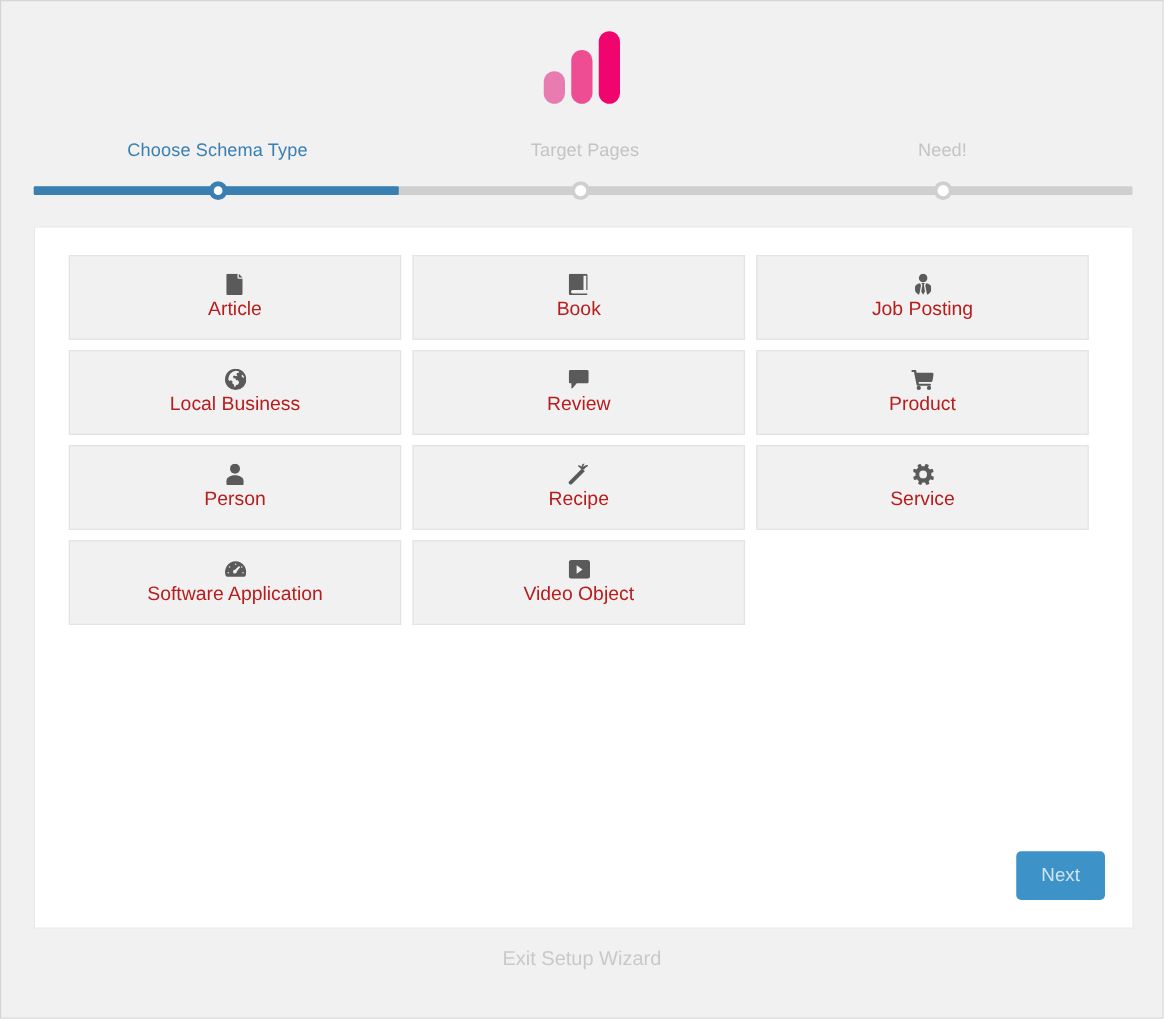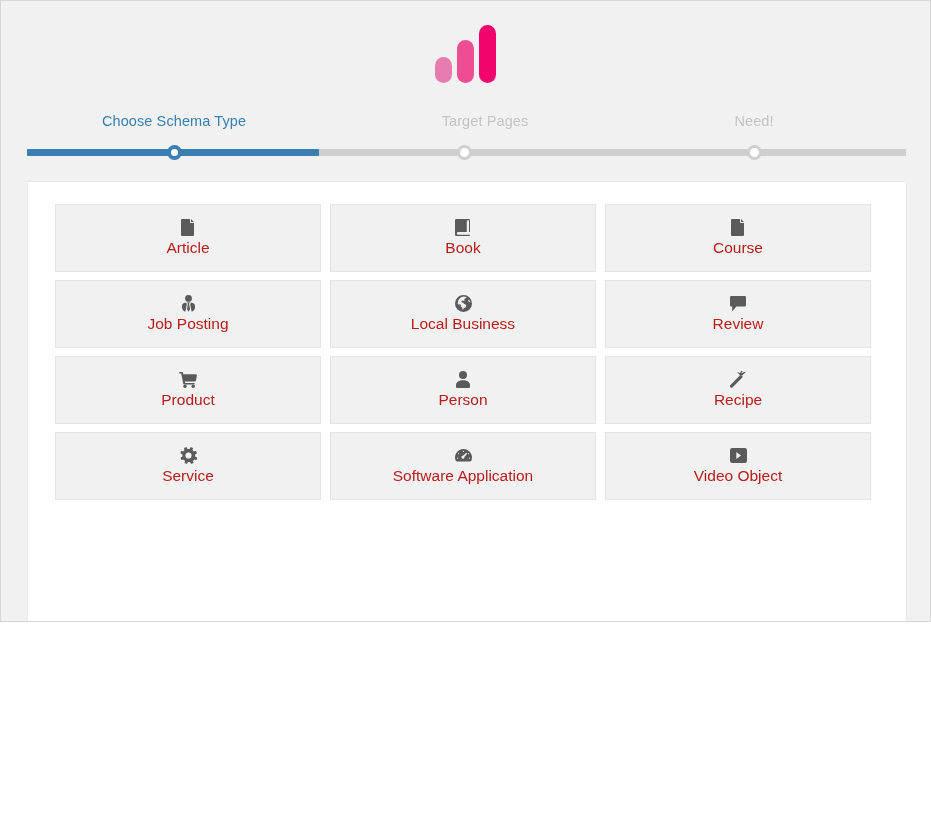--- a/index.html
+++ b/index.html
@@ -4,21 +4,21 @@
 <style>
   * { box-sizing: border-box; }
   html, body {
     margin: 0; padding: 0;
     width: 931px; height: 815px;
     background: #ffffff;
     font-family: "Liberation Sans", sans-serif;
   }
   #screen {
     position: relative;
-    width: 931px; height: 622px;
+    width: 931px; height: 815px;
     background: #f1f1f1;
     border: 1px solid #d6d6d6;
     overflow: hidden;
   }
 
   
   .logo-wrap {
     position: absolute;
     left: 0; right: 0; top: 20px;
     display: flex; justify-content: center; align-items: flex-end;
@@ -155,21 +155,21 @@
     <div class="logo-bars">
       <div class="logo-bar bar-1"></div>
       <div class="logo-bar bar-2"></div>
       <div class="logo-bar bar-3"></div>
     </div>
   </div>
 
   <div class="steps">
     <div class="step-labels">
       <div class="step-label active" style="left:147px">Choose Schema Type</div>
-      <div class="step-label inactive" style="left:458px">Target Pages</div>
+      <div class="step-label inactive" style="left:441px">Target Pages</div>
       <div class="step-label inactive" style="left:727px">Need!</div>
     </div>
     <div class="step-track">
       <div class="step-track-fill" style="width:292px"></div>
     </div>
     <div class="step-dot active" style="left:147px"></div>
     <div class="step-dot inactive" style="left:437px"></div>
     <div class="step-dot inactive" style="left:727px"></div>
   </div>
 
@@ -188,28 +188,20 @@
 
       <div class="schema-btn">
         <span class="schema-icon">
           <svg width="16" height="17" viewBox="0 0 16 17">
               <path d="M1.2 0h12.6A1.2 1.2 0 0 1 15 1.2V13H3.2a1.4 1.4 0 0 0 0 2.8H15V16a1 1 0 0 1-1 1H1.2A1.2 1.2 0 0 1 0 15.8V1.2A1.2 1.2 0 0 1 1.2 0zm10.6 13h2.2V1.6h-2.2V13z"></path>
             </svg>
         </span>
         <span class="schema-label">Book</span>
       </div>
 
-      <div class="schema-btn">
-        <span class="schema-icon">
-          <svg width="14" height="17" viewBox="0 0 14 17">
-              <path d="M9 0H1a1 1 0 0 0-1 1v15a1 1 0 0 0 1 1h11a1 1 0 0 0 1-1V4H9.8A.8.8 0 0 1 9 3.2V0zm1 0v3h3l-3-3z"></path>
-            </svg>
-        </span>
-        <span class="schema-label">Course</span>
-      </div>
 
 
       <div class="schema-btn">
         <span class="schema-icon">
           <svg width="13" height="17" viewBox="0 0 13 17">
               <circle cx="6.5" cy="3.4" r="3.4"></circle>
               <path d="M5.1 7.3h2.8l-.8 1.5.9 5.4-1.5 2.6-1.5-2.6.9-5.4-.8-1.5zM4 7.6l.8 1.6-1 5.6-.6 1.9C1.3 16 0 14.4 0 12.6v-1.8c0-1.6 1.7-2.9 4-3.2zm5 0c2.3.3 4 1.6 4 3.2v1.8c0 1.8-1.3 3.4-3.2 4.1l-.6-1.9-1-5.6L9 7.6z"></path>
             </svg>
         </span>
         <span class="schema-label">Job Posting</span>
@@ -292,14 +284,17 @@
         <span class="schema-label">Video Object</span>
       </div>
 
     </div>
 
     <div class="next-row">
       <button class="next-btn">Next</button>
     </div>
   </div>
 
+  <div class="footer">
+    <a class="exit-link">Exit Setup Wizard</a>
+  </div>
 
 </div>
 
 </body></html>

